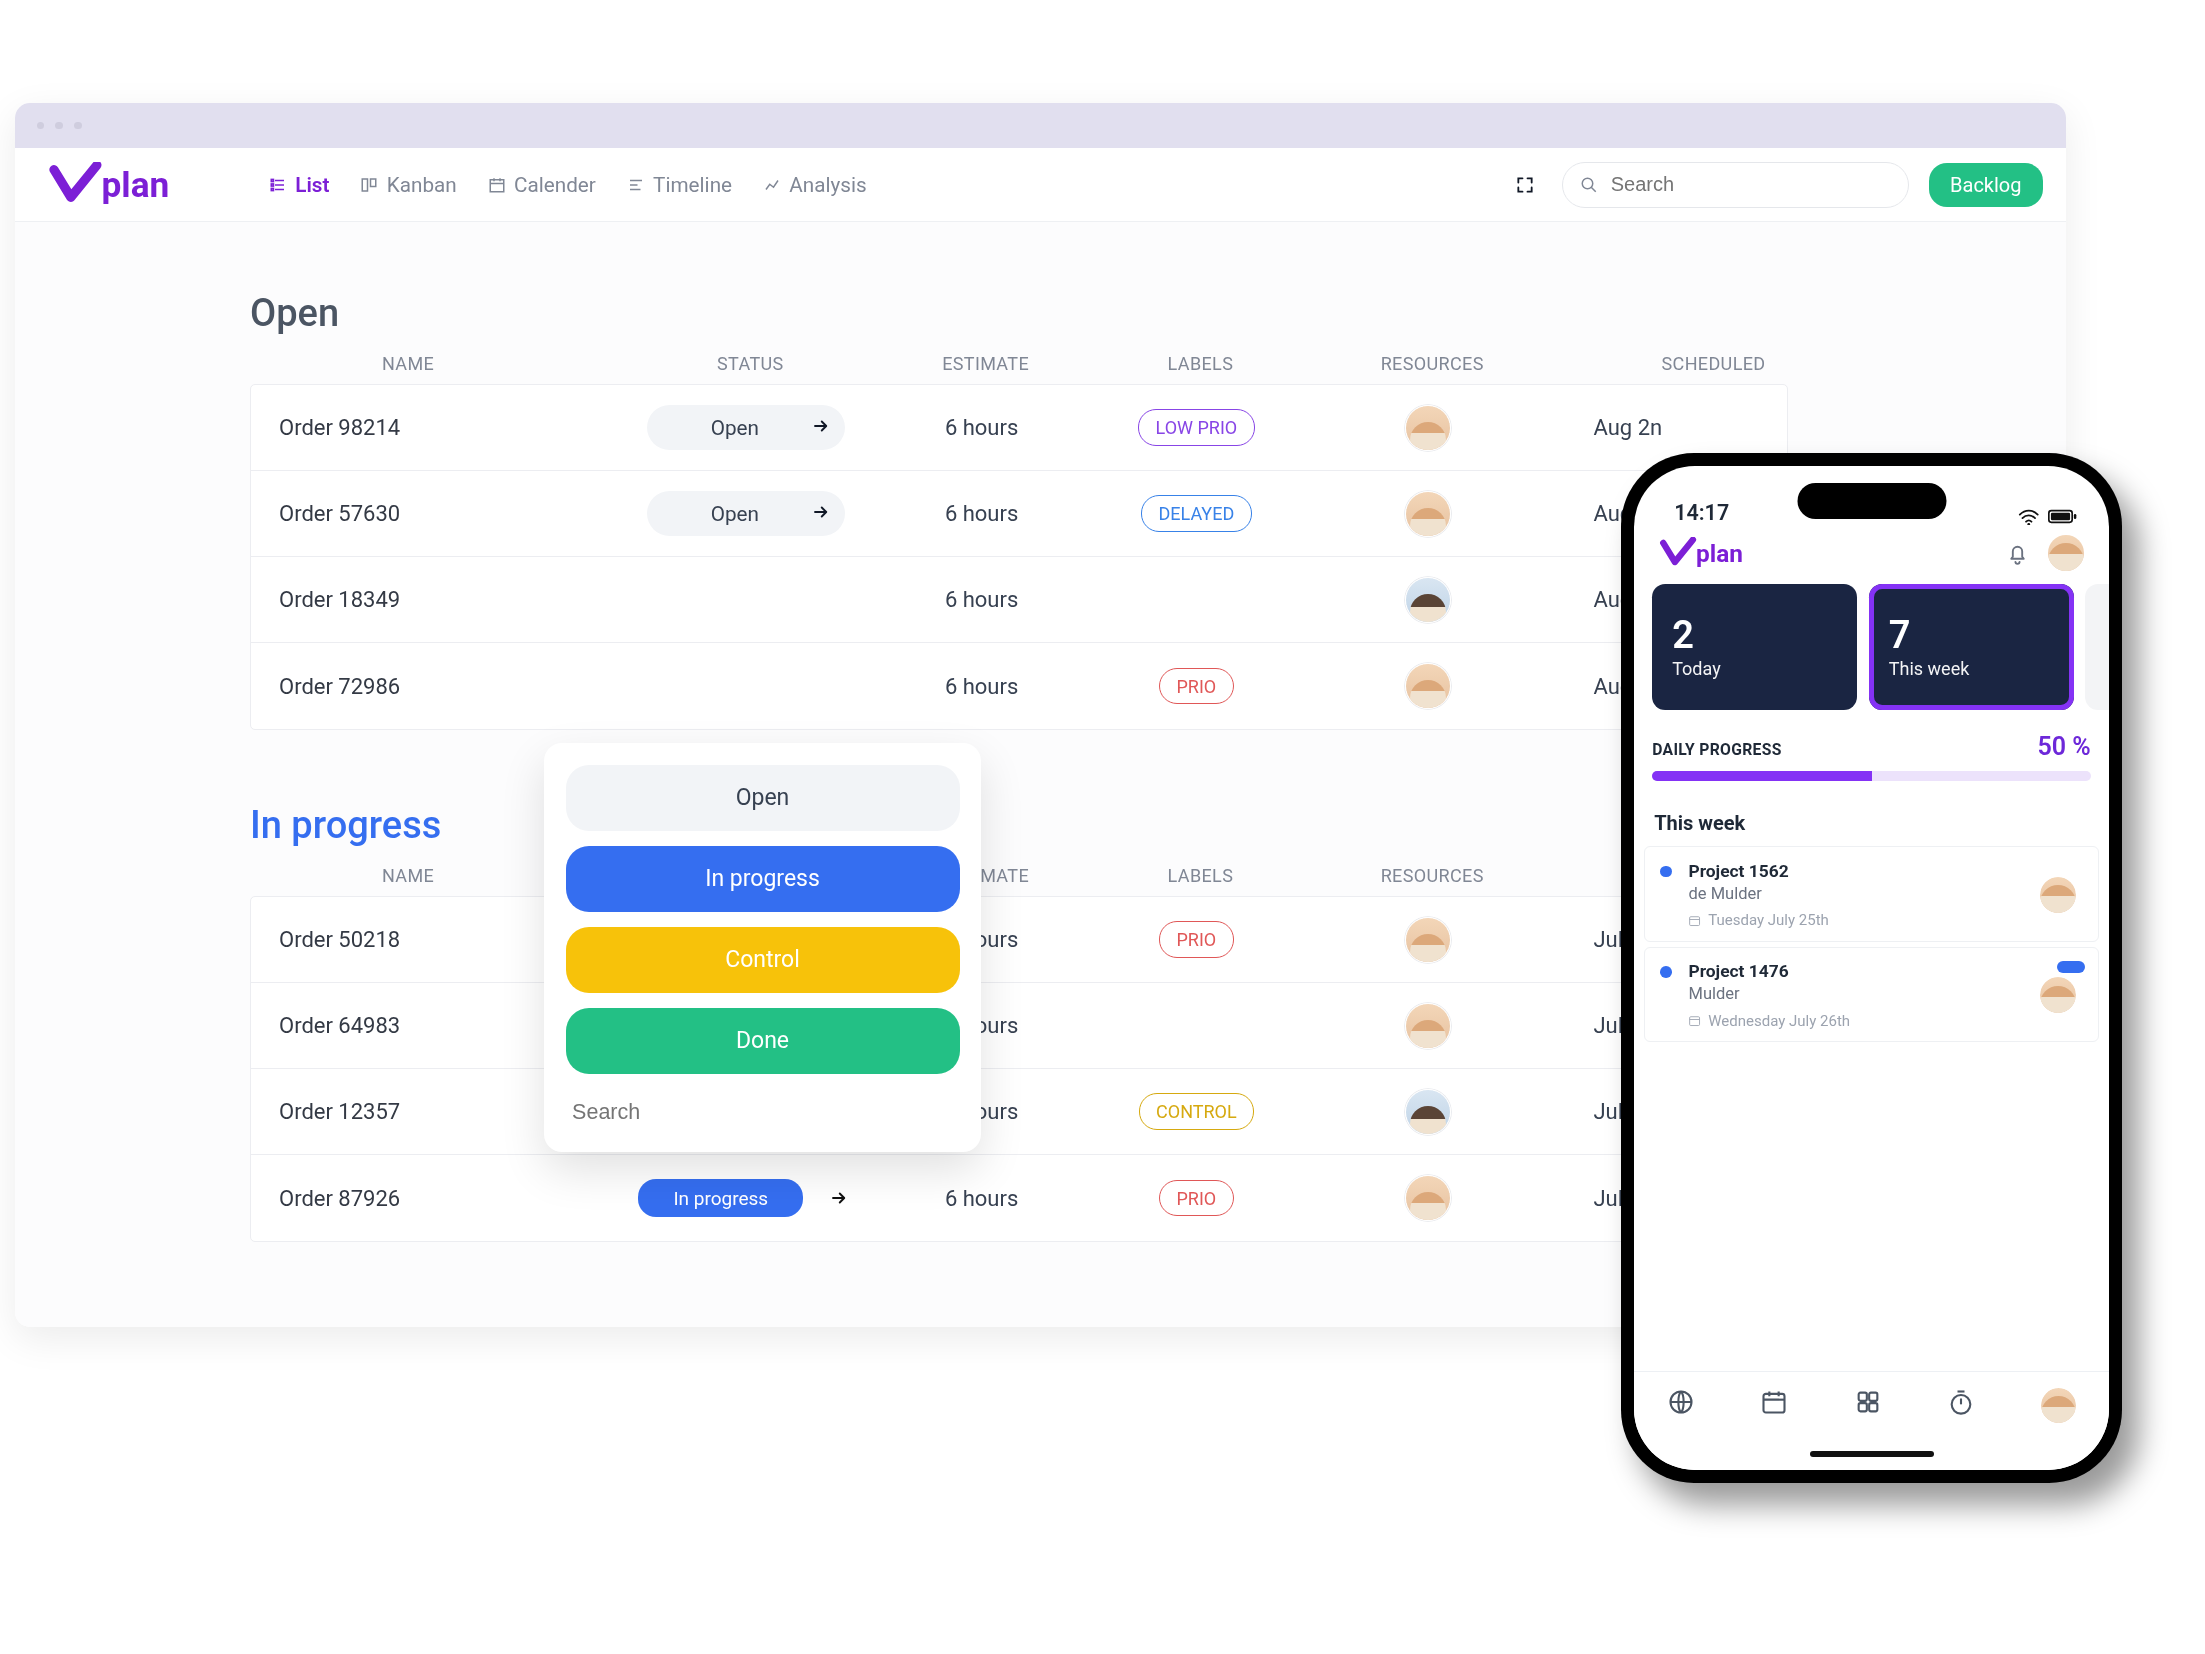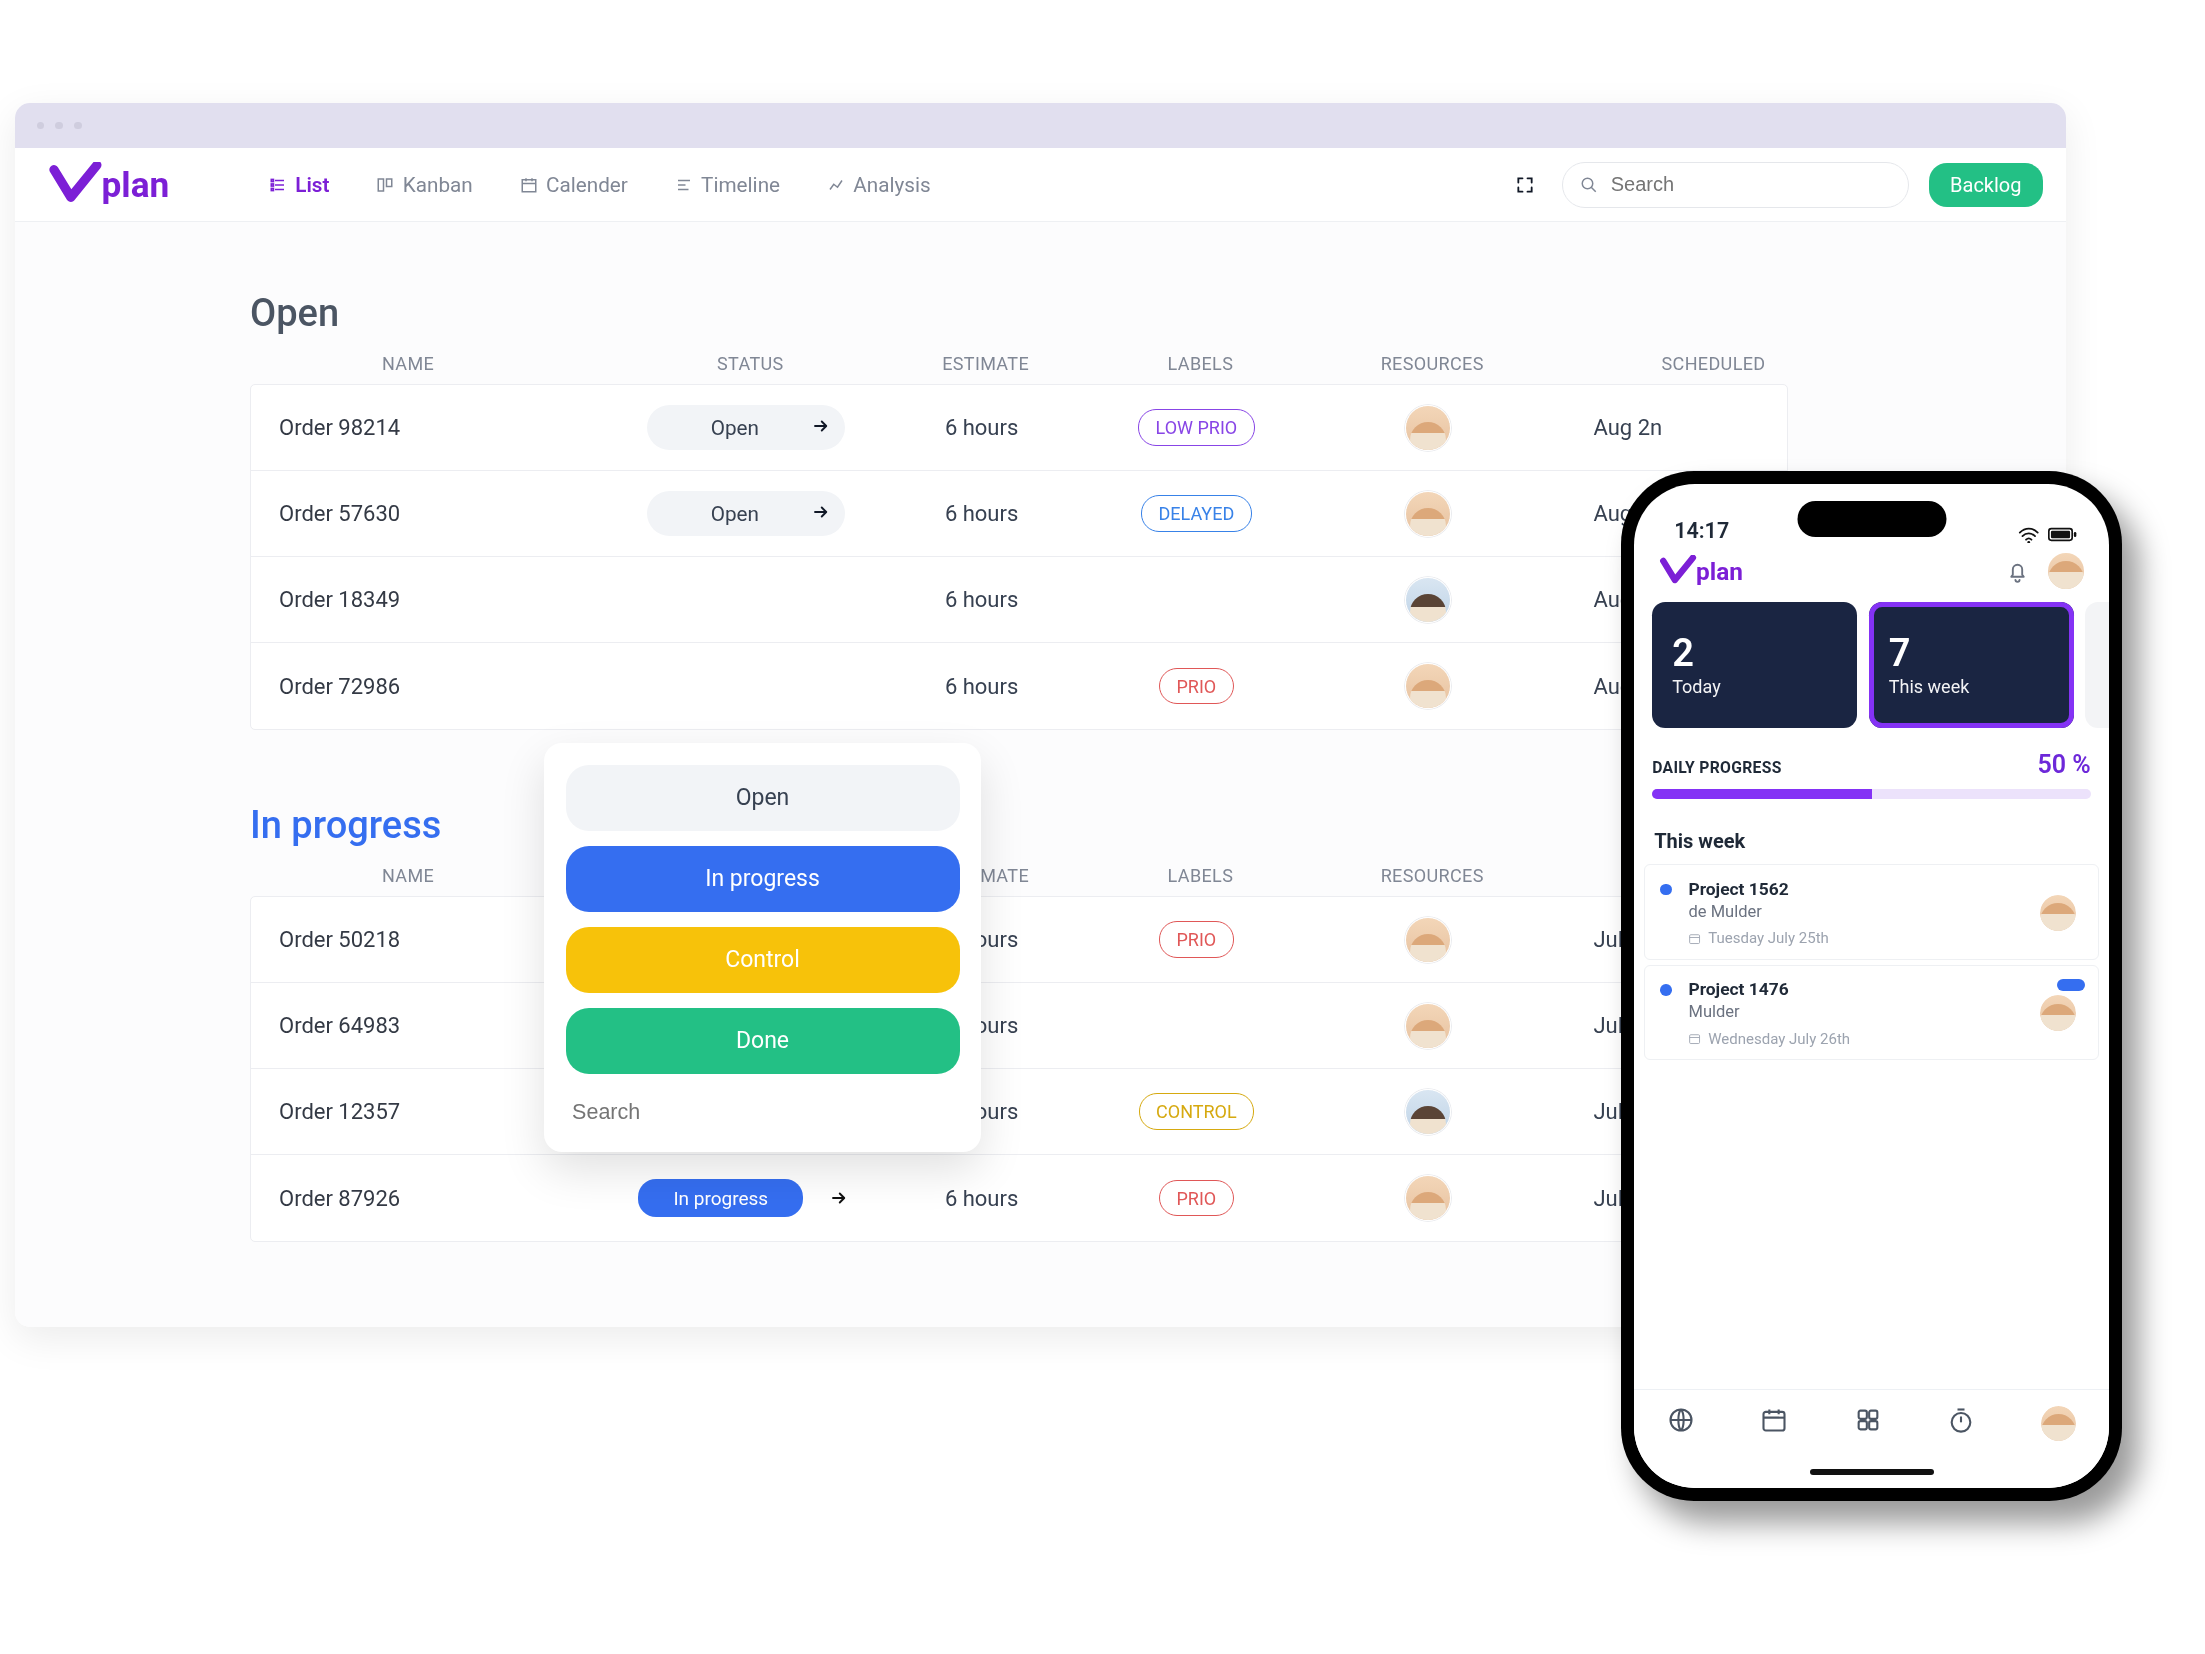--- a/index.html
+++ b/index.html
@@ -43,21 +43,21 @@
     align-items: center;
     padding: 0 23px 0 31px;
     border-bottom: 0.8px solid #eef0f3;
   }
   .logo-main {
     width: 157px;
     height: 46px;
     color: #7c1fd6;
     display: flex; align-items: center;
   }
-  .nav-tabs { display: flex; gap: 47px; margin-left: 66px; justify-content: space-between; }
+  .nav-tabs { display: flex; gap: 31px; margin-left: 66px; justify-content: space-between; }
   .nav-tab {
     display: flex; align-items: center; gap: 8.3px;
     color: #808795; font-size: 20.7px; cursor: pointer;
   }
   .nav-tab.active { color: #7c1fd6; font-weight: 600; }
   .nav-tab.active .navicon rect,
   .nav-tab.active .navicon line,
   .nav-tab.active .navicon path { stroke: #7c1fd6; }
   .navicon { width: 18px; height: 18px; }
   .navicon line, .navicon rect, .navicon path { stroke: #808795; stroke-width: 2; fill: none; }
@@ -178,21 +178,21 @@
   .opt-inprog { background:#356ef0; color:#fff; }
   .opt-control{ background:#f7c20a; color:#fff; }
   .opt-done   { background:#23c085; color:#fff; }
   .status-popup input {
     width:100%; border:none; outline:none; font-size:21.5px; color:#9ca3af; padding: 11.6px 6.6px 5px;
   }
 
   
   .phone {
     position:absolute;
-    right: 83px; top: 471px;
+    right: 83px; top: 453px;
     width: 501px; height: 1030px;
     z-index: 100;
   }
   .phone-body {
     position:absolute; inset:0;
     background:#000; border-radius: 73px;
     box-shadow: 16.5px 21.5px 30px rgba(0,0,0,0.40);
     padding: 13.2px;
   }
   .phone-screen {

